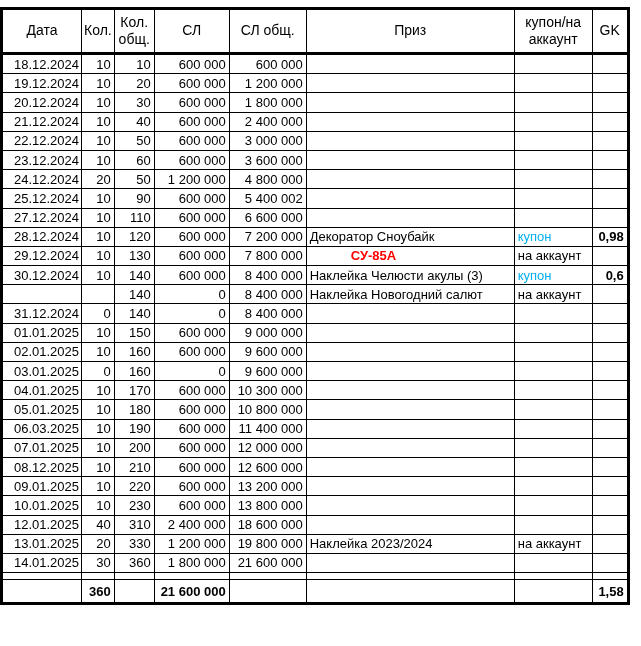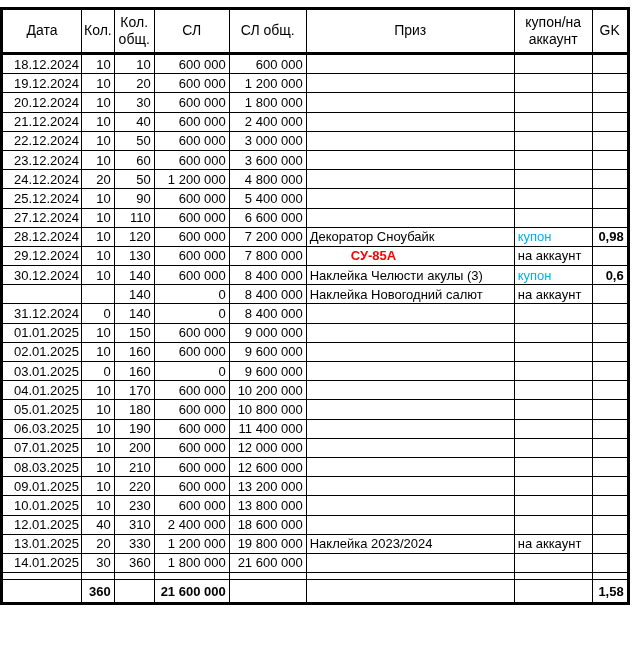--- a/index.html
+++ b/index.html
@@ -136,21 +136,21 @@
           <td class="num">4 800 000</td>
           <td class="left"></td>
           <td class="left"></td>
           <td class="num"></td>
         </tr>
         <tr>
           <td class="num date">25.12.2024</td>
           <td class="num">10</td>
           <td class="num">90</td>
           <td class="num">600 000</td>
-          <td class="num">5 400 000</td>
+          <td class="num">5 400 002</td>
           <td class="left"></td>
           <td class="left"></td>
           <td class="num"></td>
         </tr>
         <tr>
           <td class="num date">27.12.2024</td>
           <td class="num">10</td>
           <td class="num">110</td>
           <td class="num">600 000</td>
           <td class="num">6 600 000</td>
@@ -236,21 +236,21 @@
           <td class="num">9 600 000</td>
           <td class="left"></td>
           <td class="left"></td>
           <td class="num"></td>
         </tr>
         <tr>
           <td class="num date">04.01.2025</td>
           <td class="num">10</td>
           <td class="num">170</td>
           <td class="num">600 000</td>
-          <td class="num">10 200 000</td>
+          <td class="num">10 300 000</td>
           <td class="left"></td>
           <td class="left"></td>
           <td class="num"></td>
         </tr>
         <tr>
           <td class="num date">05.01.2025</td>
           <td class="num">10</td>
           <td class="num">180</td>
           <td class="num">600 000</td>
           <td class="num">10 800 000</td>
@@ -272,21 +272,21 @@
           <td class="num date">07.01.2025</td>
           <td class="num">10</td>
           <td class="num">200</td>
           <td class="num">600 000</td>
           <td class="num">12 000 000</td>
           <td class="left"></td>
           <td class="left"></td>
           <td class="num"></td>
         </tr>
         <tr>
-          <td class="num date">08.03.2025</td>
+          <td class="num date">08.12.2025</td>
           <td class="num">10</td>
           <td class="num">210</td>
           <td class="num">600 000</td>
           <td class="num">12 600 000</td>
           <td class="left"></td>
           <td class="left"></td>
           <td class="num"></td>
         </tr>
         <tr>
           <td class="num date">09.01.2025</td>

